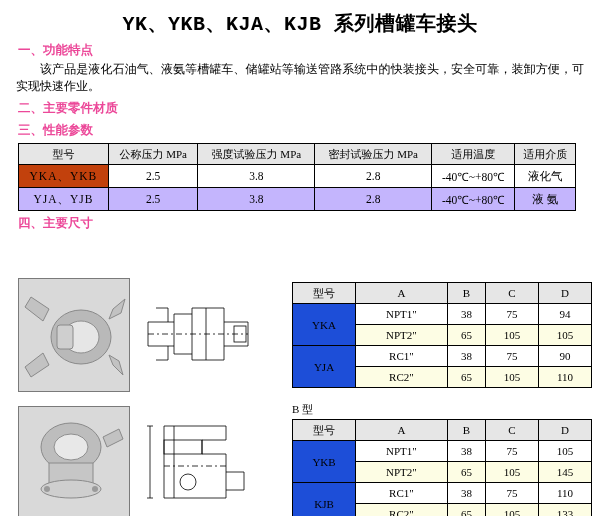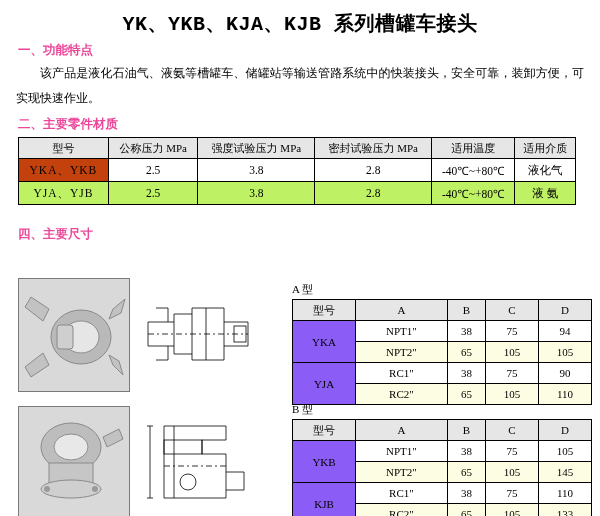--- a/index.html
+++ b/index.html
@@ -24,21 +24,21 @@
   }
 
   .sec-head{
     color:#ec4899;
     font-weight:bold;
     font-size:12.5px;
     margin:5px 0 2px 18px;
   }
   .body-text{
     font-size:12px;
-    line-height:25px;
+    line-height:17px;
     margin:0 16px 0 16px;
     text-align:justify;
   }
   .indent{text-indent:24px;}
   .mat-line{
     font-size:12px;
     margin:2px 0 0 16px;
   }
   .mat-line .gap{display:inline-block;width:40px;}
 
@@ -57,24 +57,24 @@
   }
   .perf tr.head td{
     background:#e6e6e6;
     height:20px;
     font-size:11px;
   }
   .perf td.model{
     background:#c2410c;
     letter-spacing:1px;
   }
-  .perf tr.r2 td{background:#bef264;}
+  .perf tr.r2 td{background:#c4b5fd;}
 
   
-  .sec4{margin-top:21px;font-family:Liberation Serif, serif;}
+  .sec4{margin-top:4px;font-family:Liberation Serif, serif;}
 
   .photos{
     position:absolute;
     left:18px; top:268px;
     width:250px;
   }
   .photo{
     width:110px;height:112px;
     border:1px solid #7a7a7a;
     background:#dcdcdc;
@@ -99,37 +99,38 @@
   .dim{
     width:300px;
     font-size:11px;
   }
   .dim td{
     border:1px solid #000;
     text-align:center;
     height:18px;
   }
   .dim tr.head td{background:#e6e6e6;font-weight:normal;}
-  .dim td.mcell{background:#8b5cf6;width:60px;}
+  .dim td.mcell{background:#1d4ed8;width:60px;}
   .dim tr.alt td{background:#fdfde4;}
 
   .svgbox{display:block;}
 </style>
 </head>
 <body>
 
 <div class="page">
 
   <div class="title">YK、YKB、KJA、KJB 系列槽罐车接头</div>
 
   <div class="sec-head">一、功能特点</div>
   <div class="body-text indent">该产品是液化石油气、液氨等槽罐车、储罐站等输送管路系统中的快装接头，安全可靠，装卸方便，可实现快速作业。</div>
 
   <div class="sec-head">二、主要零件材质</div>
 
+  <div class="sec-head">三、性能参数</div>
 
   <table class="perf">
     <tbody>
         <tr class="head">
       <td>型号</td>
       <td>公称压力 MPa</td>
       <td>强度试验压力 MPa</td>
       <td>密封试验压力 MPa</td>
       <td>适用温度</td>
       <td>适用介质</td>
@@ -209,21 +210,20 @@
           <circle cx="48" cy="76" r="8"></circle>
           <line x1="10" y1="20" x2="10" y2="92"></line>
           <line x1="7" y1="20" x2="13" y2="20"></line>
           <line x1="7" y1="92" x2="13" y2="92"></line>
         </g>
       </svg>
     </div>
   </div>
 
   <div class="dimwrap" style="left:292px; top:272px;">
-    <div class="dimlabel">A 型</div>
     <table class="dim">
       <tbody>
           <tr class="head">
         <td class="mcell">型号</td>
         <td>A</td>
         <td>B</td>
         <td>C</td>
         <td>D</td>
       </tr>
       <tr>

